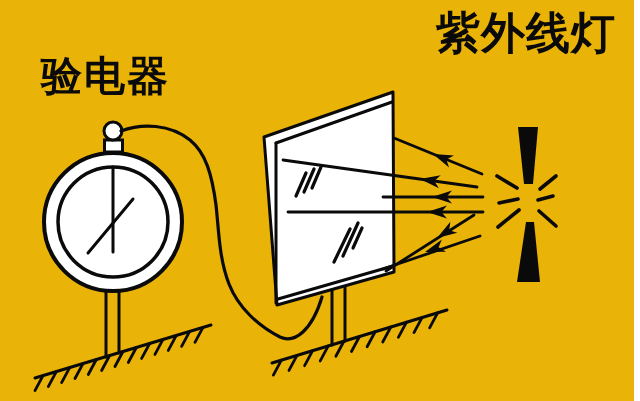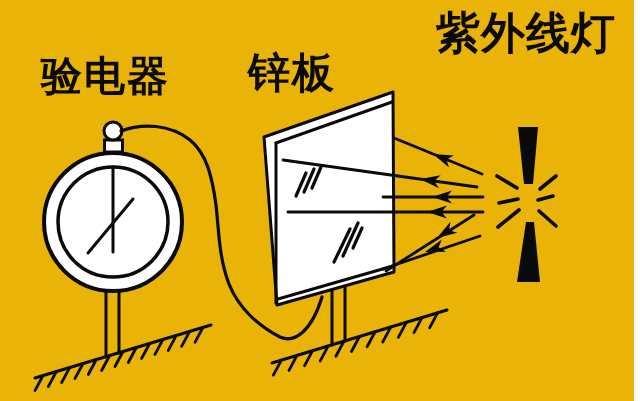--- a/index.html
+++ b/index.html
@@ -106,15 +106,14 @@
         <line x1="497" y1="176" x2="517" y2="188" stroke="#0a0a0a" stroke-width="3.6" stroke-linecap="round"></line>
         <line x1="556" y1="176" x2="540" y2="189" stroke="#0a0a0a" stroke-width="3.6" stroke-linecap="round"></line>
         <line x1="499" y1="203" x2="518" y2="199" stroke="#0a0a0a" stroke-width="3.6" stroke-linecap="round"></line>
         <line x1="538" y1="200" x2="553" y2="196" stroke="#0a0a0a" stroke-width="3.6" stroke-linecap="round"></line>
         <line x1="519" y1="210" x2="498" y2="227" stroke="#0a0a0a" stroke-width="3.6" stroke-linecap="round"></line>
         <line x1="539" y1="211" x2="556" y2="226" stroke="#0a0a0a" stroke-width="3.6" stroke-linecap="round"></line>
       </g>
     </svg>
 
   <div class="lbl lbl-electroscope">验电器</div>
-  <div class="lbl lbl-zinc">锌板</div>
   <div class="lbl lbl-uvlamp">紫外线灯</div>
 </div>
 
 </body></html>

